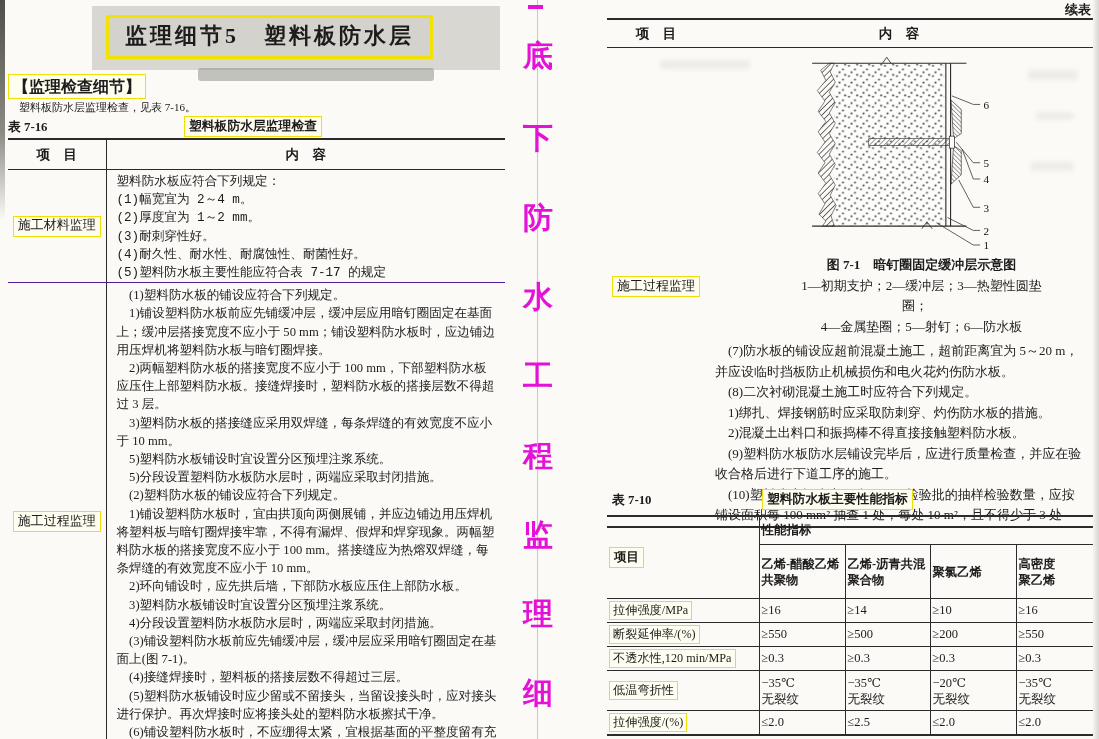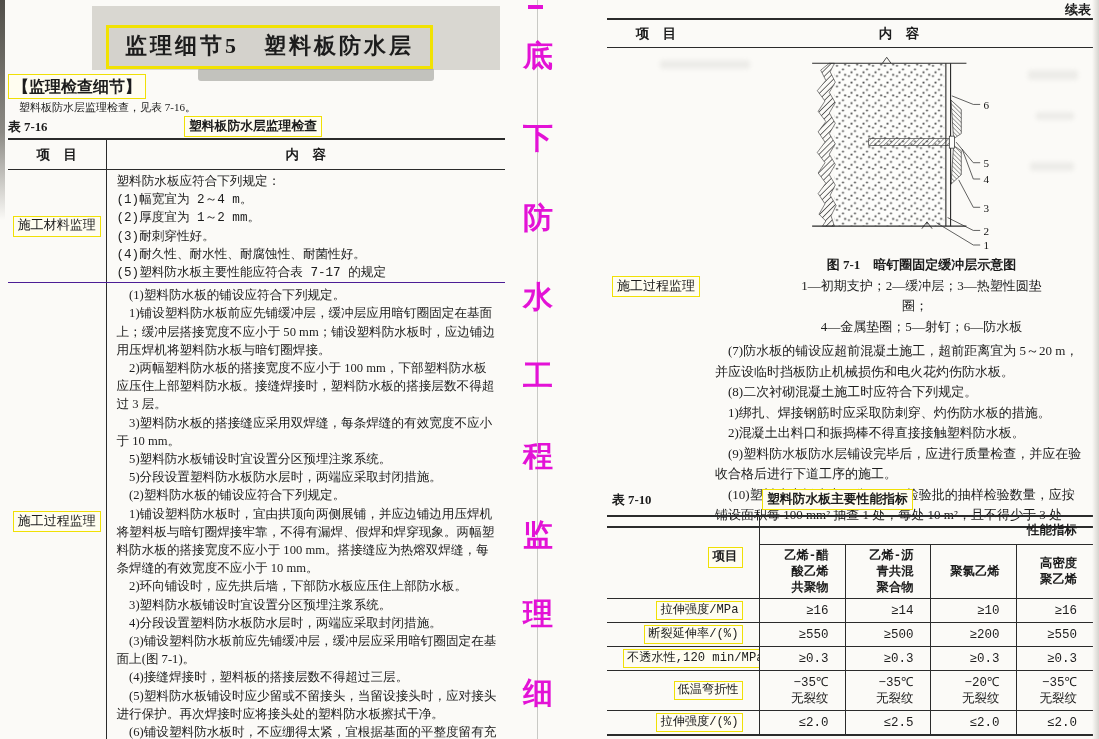--- a/index.html
+++ b/index.html
@@ -10,21 +10,21 @@
     color:#1c1c1c;
   }
   .hl{background:#fffdf0;border:1.5px solid #f0e005;padding:0 4px;display:inline-block;line-height:1.45;}
   .pre{white-space:pre-line;}
   
   .left-page{position:absolute;left:0;top:0;width:510px;height:739px;}
   .edge-bar{position:absolute;left:0;top:0;width:5px;height:220px;
     background:linear-gradient(#504e48,#8c8a84 60%,rgba(140,138,132,0));}
   .title-backdrop{position:absolute;left:92px;top:6px;width:408px;height:64px;background:#d9d7d1;}
   .title-smudge{position:absolute;left:198px;top:68px;width:236px;height:13px;background:#e0ded8;}
-  .title-box{position:absolute;left:106px;top:25px;padding:3px 16px 5px 16px;
+  .title-box{position:absolute;left:106px;top:15px;padding:3px 16px 5px 16px;
     border:3px solid #f1e202;font-size:22px;font-weight:bold;letter-spacing:3px;background:#d4d2cc;}
   .section-row{position:absolute;left:8px;top:74px;font-size:16px;font-weight:bold;}
   .intro-line{position:absolute;left:8px;top:100px;width:490px;font-size:11px;text-indent:1em;}
   .tcaption-no{position:absolute;font-size:12.8px;font-weight:bold;}
   .tcaption-title{position:absolute;font-size:12.8px;font-weight:bold;}
   
   table{border-collapse:collapse;table-layout:fixed;}
   .t16{position:absolute;left:8px;top:138px;width:497px;height:593px;
     border-top:2px solid #2b2b2b;border-bottom:2px solid #2b2b2b;}
   .t16 th{border-bottom:1.5px solid #2b2b2b;font-size:13.5px;font-weight:bold;height:27px;}
@@ -49,22 +49,22 @@
     border-top:2px solid #2b2b2b;border-bottom:2px solid #2b2b2b;}
   .tcont th{border-bottom:1.5px solid #2b2b2b;font-size:13.5px;font-weight:bold;height:25px;}
   .tcont td{vertical-align:top;overflow:hidden;}
   .tcont .content-cell p{margin:0;font-size:13px;line-height:20.5px;text-indent:1em;}
   .figure-wrap{margin:2px 0 4px 66px;width:268px;text-align:center;}
   .figure-caption{font-size:13.5px;font-weight:bold;margin:0;}
   .figure-legend{font-size:11.5px;line-height:16px;margin:0;}
   
   .t17{position:absolute;left:7px;top:515px;width:486px;
     border-top:2px solid #2b2b2b;border-bottom:2px solid #2b2b2b;}
-  .t17 th,.t17 td{border:1px solid #2b2b2b;text-align:right;vertical-align:middle;
-    font-size:12.5px;padding:0 16px;overflow:hidden;font-family:Liberation Mono, monospace;}
+  .t17 th,.t17 td{border:1px solid #2b2b2b;text-align:left;vertical-align:middle;
+    font-size:12.5px;padding:0 2px;overflow:hidden;}
   .t17 th{font-weight:bold;}
   .t17 .no-left{border-left:none;}
   .t17 .no-right{border-right:none;}
   .t17 .grp-row th{height:27px;}
   .t17 .sub-row th{height:53px;font-size:12.3px;line-height:16px;}
   .t17 .r-std td{height:23px;}
   .t17 .r-tall td{height:39px;line-height:16px;}
   .t17 .label17{font-size:12.2px;white-space:nowrap;padding:0 3px;}
   
   .artifact{position:absolute;background:#8a8a84;opacity:.12;filter:blur(2px);border-radius:3px;}

